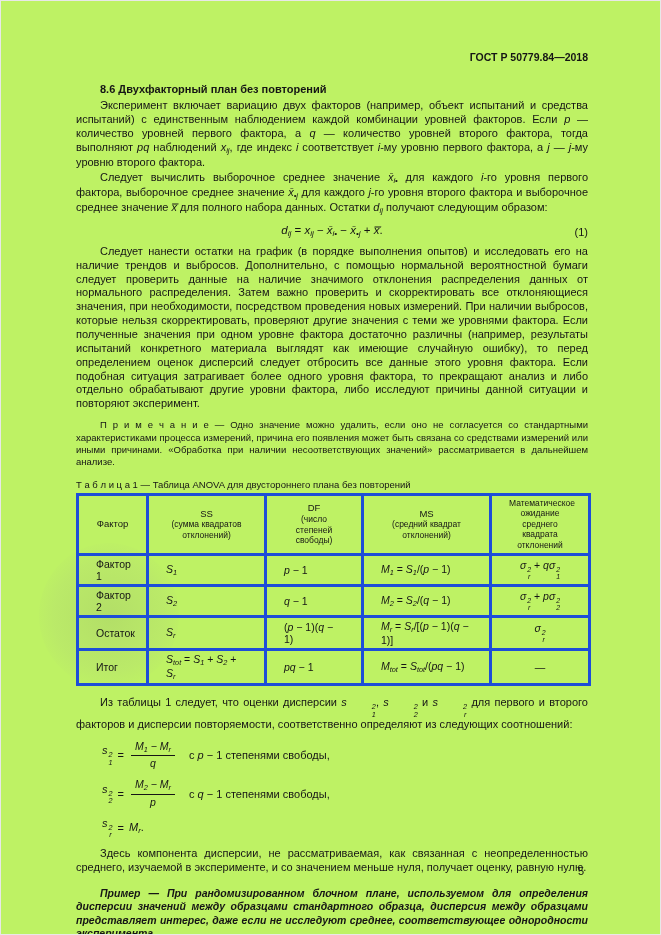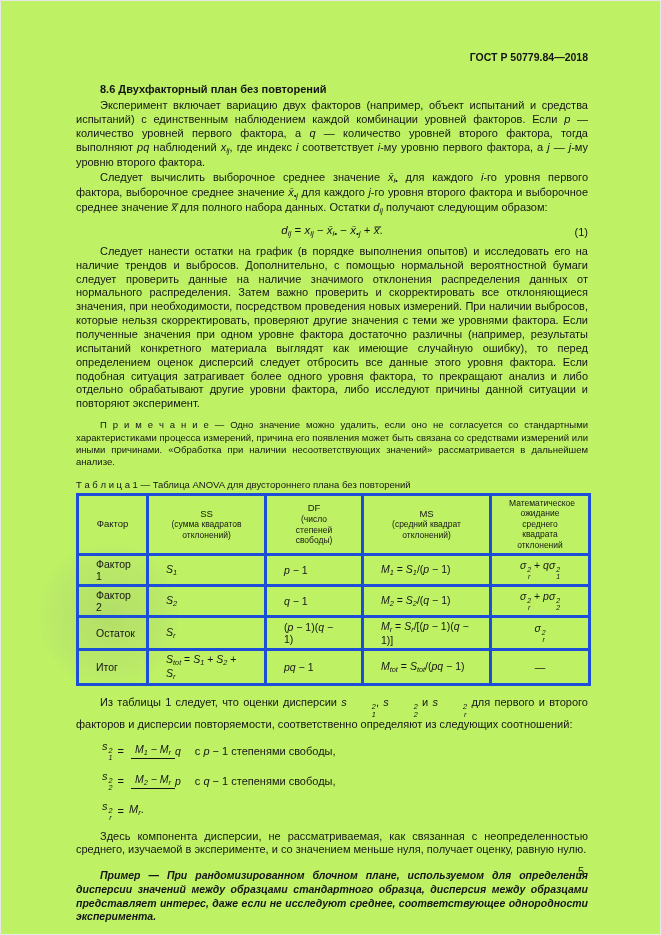--- a/index.html
+++ b/index.html
@@ -32,21 +32,21 @@
   table.anova th .th2 { font-size: 8.5px; }
   table.anova td { height: 21px; vertical-align: middle; }
   td.c1 { text-align: left; }
   td.c2 { text-align: left; }
   td.c3 { text-align: left; }
   td.c4 { text-align: left; }
   td.c5 { text-align: center; }
   .equations { margin: 4px 0 4px 26px; }
   .eq-line { display: flex; align-items: center; margin: 8px 0; }
   .eq-sign { margin: 0 5px; }
-  .frac { display: inline-flex; flex-direction: row; align-items: center; margin: 0 2px; font-size: 10.5px; line-height: 1.25; }
+  .frac { display: inline-flex; flex-direction: column; align-items: center; margin: 0 2px; font-size: 10.5px; line-height: 1.25; }
   .frac .num { border-bottom: 1px solid #151515; padding: 0 4px 1px 4px; }
   .frac .den { padding-top: 1px; }
   .eq-tail { margin-left: 12px; }
   .example { font-weight: 700; font-style: italic; font-size: 10.5px; margin: 12px 0 0 0; text-indent: 24px; text-align: justify; line-height: 1.3; }
   .page-num { position: absolute; right: 76px; top: 864px; font-size: 11px; }
   .stamp {
     position: absolute; left: 38px; top: 542px; width: 140px; height: 145px;
     border-radius: 50%;
     background: radial-gradient(circle, rgba(120,120,120,0.16) 0%, rgba(150,150,150,0.09) 55%, rgba(255,255,255,0) 76%);
     pointer-events: none;

